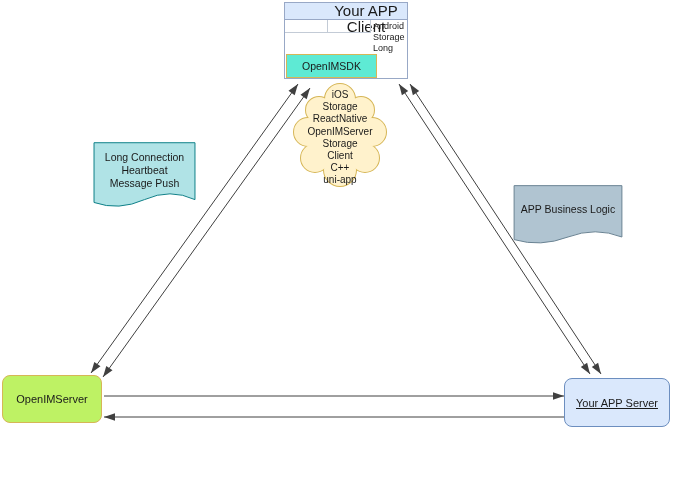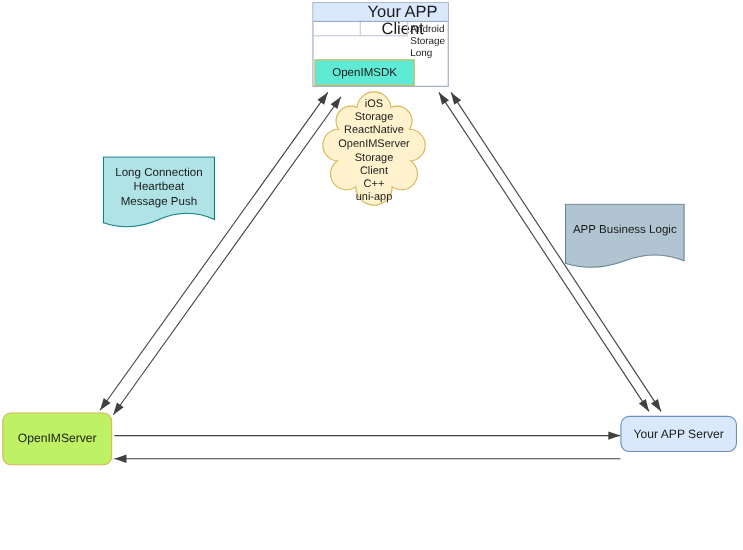--- a/index.html
+++ b/index.html
@@ -170,17 +170,17 @@
       <span>Message Push</span>
     </div>
   </div>
 
 
 
   <div class="abs node node-yellow" style="left:2px;top:375px;width:100px;height:48px;">
     <span>OpenIMServer</span>
   </div>
 
-  <div class="abs node node-blue" style="left:564px;top:378px;width:106px;height:33px;">
+  <div class="abs node node-blue" style="left:564px;top:378px;width:106px;height:49px;text-decoration:underline;">
     <span>Your APP Server</span>
   </div>
 
 </div>
 
 </body></html>

